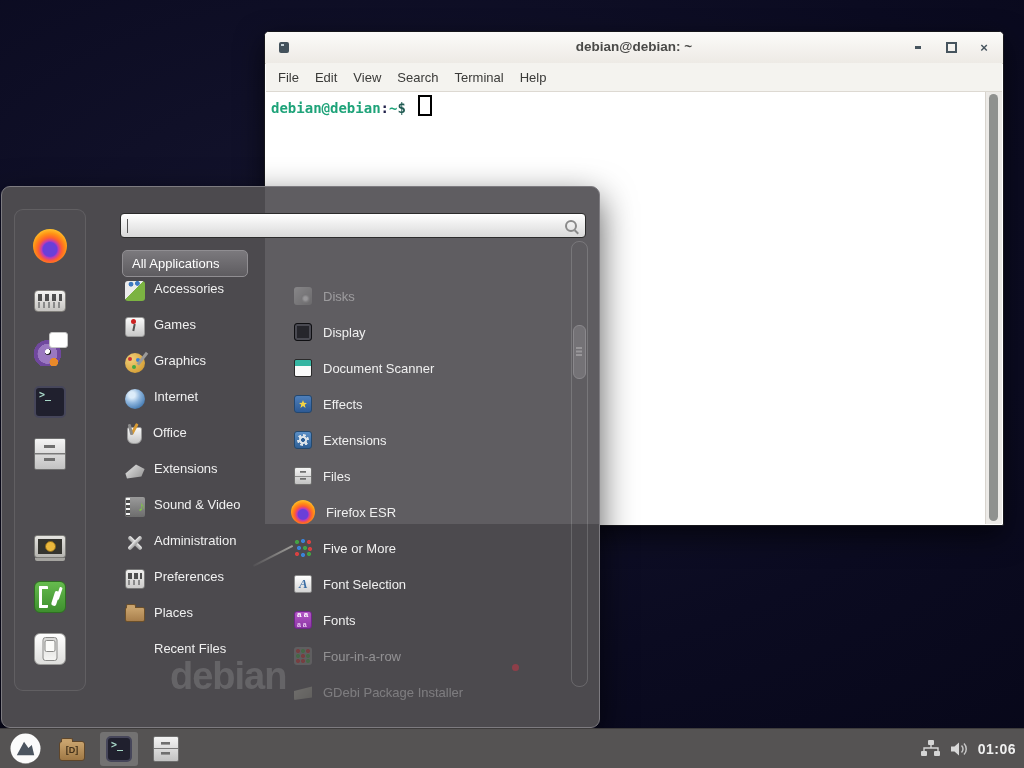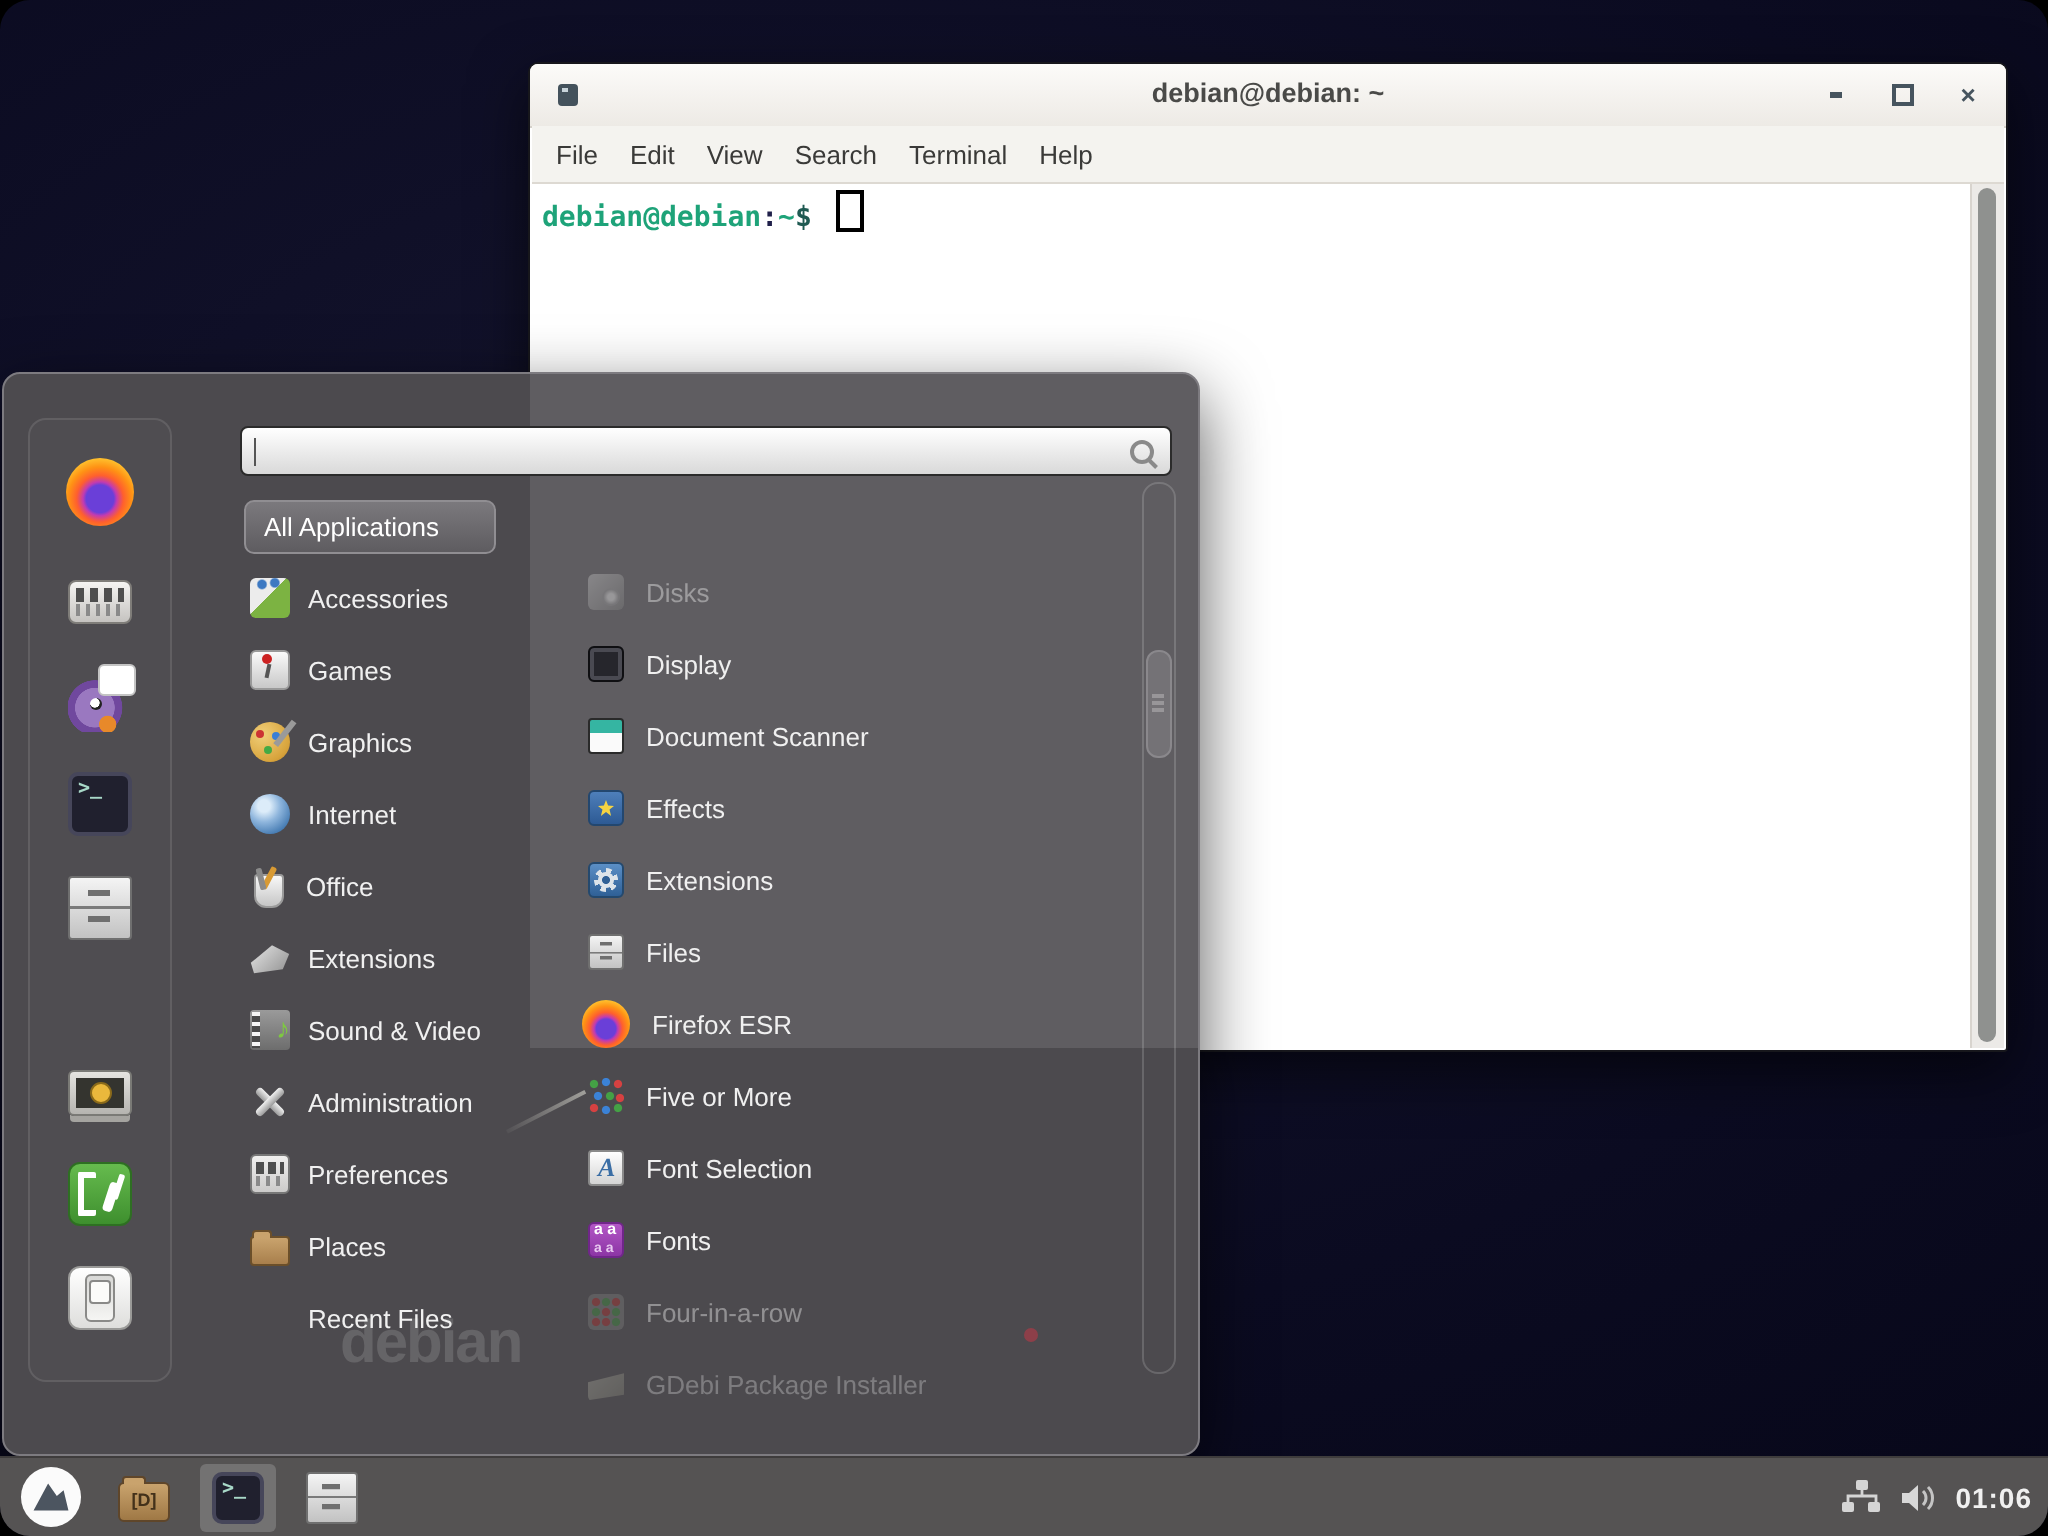--- a/index.html
+++ b/index.html
@@ -1,18 +1,18 @@
 <!DOCTYPE html>
 <html><head>
 <meta charset="utf-8">
 <style>
   html,body{margin:0;padding:0;background:#000;}
   #desktop{position:relative;width:1024px;height:768px;overflow:hidden;
     font-family:"Liberation Sans",sans-serif;
-    background:radial-gradient(140% 115% at 38% 36%, #15152f 0%, #0b0b21 45%, #030310 100%);border-radius:15px;}
+    background:radial-gradient(140% 115% at 38% 36%, #15152f 0%, #0b0b21 45%, #030310 100%);}
   
   #terminal-window{position:absolute;left:264px;top:31px;width:738px;height:493px;
     background:#fff;border:1px solid #17171c;border-radius:5px 5px 2px 2px;
     box-shadow:0 10px 28px rgba(0,0,0,.6);}
   .titlebar{position:absolute;left:0;top:0;right:0;height:31px;
     background:linear-gradient(#fcfbf9,#edeae5);border-bottom:1px solid #d6d2cb;
     border-radius:4px 4px 0 0;}
   .win-title{position:absolute;left:0;right:0;top:7px;text-align:center;
     font-size:13.5px;font-weight:bold;color:#4a4a48;}
   .win-mini-icon{position:absolute;left:14px;top:10px;width:10px;height:11px;
@@ -34,21 +34,21 @@
     vertical-align:-3px;margin-left:12px;}
   .term-scroll{position:absolute;top:60px;right:1px;bottom:1px;width:16px;
     background:#eceae7;border-left:1px solid #d8d4ce;}
   .term-thumb{position:absolute;left:3px;top:2px;bottom:3px;width:9px;background:#8f918f;border-radius:5px;}
   
   #menu-panel{position:absolute;left:1px;top:186px;width:597px;height:540px;
     background:#4c4a4e;border:1px solid #7d7b80;border-radius:9px;
     box-shadow:0 12px 34px rgba(0,0,0,.65);color:#f0f0f0;}
   .menu-light{position:absolute;left:263px;top:0;right:0;height:337px;
     background:rgba(255,255,255,.11);border-radius:0 8px 0 0;z-index:1;}
-  .watermark{position:absolute;left:168px;top:468px;z-index:1;font-weight:bold;font-size:30px;
+  .watermark{position:absolute;left:168px;top:468px;z-index:1;font-weight:bold;font-size:38px;
     letter-spacing:-1px;color:rgba(205,205,205,.20);}
   .watermark-dot{position:absolute;left:510px;top:477px;width:7px;height:7px;border-radius:50%;
     background:rgba(195,55,70,.55);z-index:1;}
   .mouse-trail{position:absolute;left:251px;top:378px;width:44px;height:2px;z-index:3;
     background:linear-gradient(90deg,rgba(215,215,205,.05),rgba(215,215,205,.6));
     transform:rotate(-27deg);transform-origin:left top;}
   
   #fav-col{position:absolute;left:12px;top:22px;width:72px;height:482px;z-index:2;
     border:1px solid rgba(255,255,255,.10);border-radius:9px;background:rgba(255,255,255,.02);
     display:flex;flex-direction:column;align-items:center;padding-top:10px;box-sizing:border-box;}
@@ -61,21 +61,21 @@
     background:transparent;font-size:13px;color:#333;padding:0;}
   .search-caret{position:absolute;left:6px;top:5px;width:1px;height:14px;background:#555;}
   .mag{position:absolute;right:8px;top:6px;width:8px;height:8px;border:2px solid #8a8a8a;border-radius:50%;}
   .mag:after{content:"";position:absolute;right:-4px;bottom:-3px;width:5px;height:2px;
     background:#8a8a8a;transform:rotate(45deg);}
   
   #all-apps-btn{position:absolute;left:120px;top:63px;width:126px;height:27px;z-index:2;
     background:linear-gradient(#7b797d,#5e5c60);border:1px solid #908e92;border-radius:5px;
     box-sizing:border-box;display:flex;align-items:center;padding-left:9px;font-size:13px;color:#fff;}
   #cat-list{position:absolute;left:121px;top:94px;width:150px;z-index:2;}
-  .cat-row{height:36px;display:flex;align-items:center;gap:9px;padding-left:2px;font-size:13px;}
+  .cat-row{height:36px;display:flex;align-items:flex-start;gap:9px;padding-left:2px;font-size:13px;}
   .cat-row.no-icon{padding-left:31px;}
   
   #app-list{position:absolute;left:281px;top:51px;width:286px;height:452px;overflow:hidden;z-index:2;margin-top:40px;}
   .app-row{height:36px;display:flex;align-items:center;gap:11px;padding-left:11px;font-size:13px;}
   .app-row.dimmed{opacity:.42;}
   .app-row.clipped{opacity:.30;}
   
   .menu-scroll{position:absolute;left:569px;top:54px;width:15px;height:444px;z-index:2;
     border:1px solid rgba(255,255,255,.16);border-radius:8px;}
   .menu-thumb{position:absolute;left:1px;top:83px;width:11px;height:52px;background:#747276;

